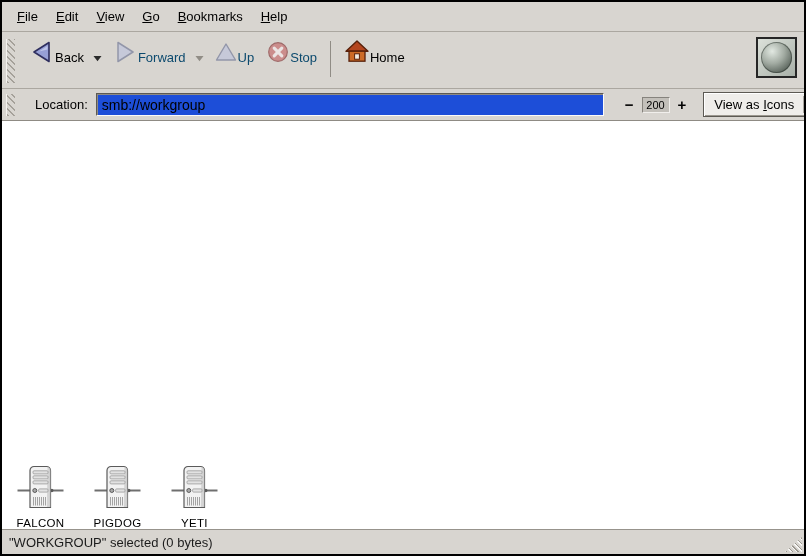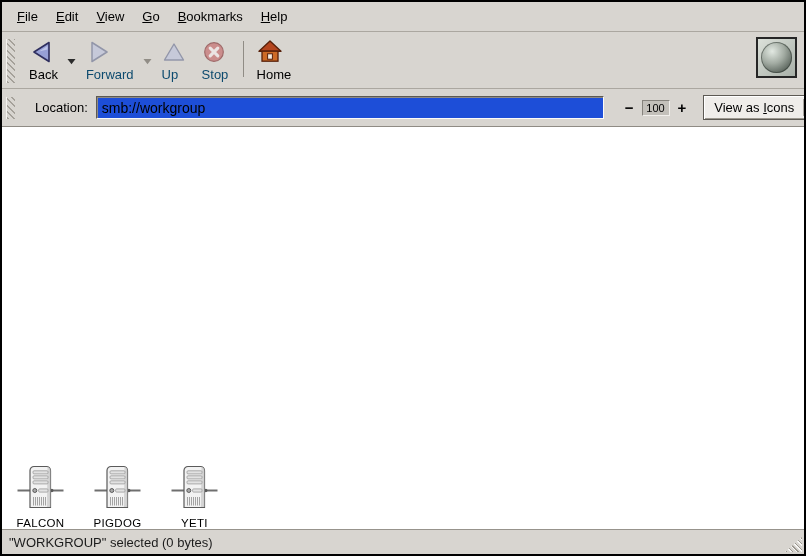--- a/index.html
+++ b/index.html
@@ -43,22 +43,22 @@
   .grip {
     width: 9px;
     border-left: 1px solid #f4f2ef;
     background: repeating-linear-gradient(45deg, #a5a19a 0 1.5px, rgba(0,0,0,0) 1.5px 4.5px);
     margin-right: 8px;
     flex: none;
   }
   .toolbar .grip { height: 44px; margin-top: 2px; }
   .tool-button {
     display: flex;
-    flex-direction: column;
-    align-items: flex-start;
+    flex-direction: row;
+    align-items: flex-end;
     padding: 1px 6px;
     min-width: 40px;
   }
   .tool-button .ticon { height: 27px; display: flex; align-items: center; }
   .tool-label { font-size: 13px; margin-top: 2px; white-space: nowrap; }
   .tool-button.disabled .tool-label { color: #0c4a6e; }
   .tool-button.disabled .ticon { opacity: 0.92; }
   .tool-drop {
     width: 16px;
     display: flex;
@@ -88,21 +88,21 @@
     justify-content: center;
   }
   .orb {
     width: 31px; height: 31px; border-radius: 50%;
     background: radial-gradient(circle at 36% 30%, #e2e9e2, #a2aba2 42%, #5b655d 78%, #3f4842);
     box-shadow: inset 0 0 0 1px rgba(40,48,42,.5);
   }
 
   
   .locationbar {
-    height: 39px;
+    height: 33px;
     border-top: 1px solid #aba7a0;
     border-bottom: 1px solid #8f8b84;
     display: flex;
     align-items: center;
     padding: 0 8px 0 4px;
     flex: none;
   }
   .locationbar .grip { height: 22px; }
   .loc-label { font-size: 13px; margin: 0 8px 0 12px; white-space: nowrap; }
   .loc-input {
@@ -277,21 +277,21 @@
     <div class="orb"></div>
   </div>
 </div>
 
 <div class="locationbar">
   <div class="grip"></div>
   <span class="loc-label">Location:</span>
   <input class="loc-input" type="text" value="smb://workgroup" style="">
   <div class="zoom-ctl">
     <span class="zoom-btn">−</span>
-    <span class="zoom-level">100</span>
+    <span class="zoom-level">200</span>
     <span class="zoom-btn">+</span>
   </div>
   <div class="viewas">
     <span><span>View as </span><span class="mn">I</span><span>cons</span></span>
     <span class="viewas-arrow">
       
     </span>
   </div>
 </div>
 

